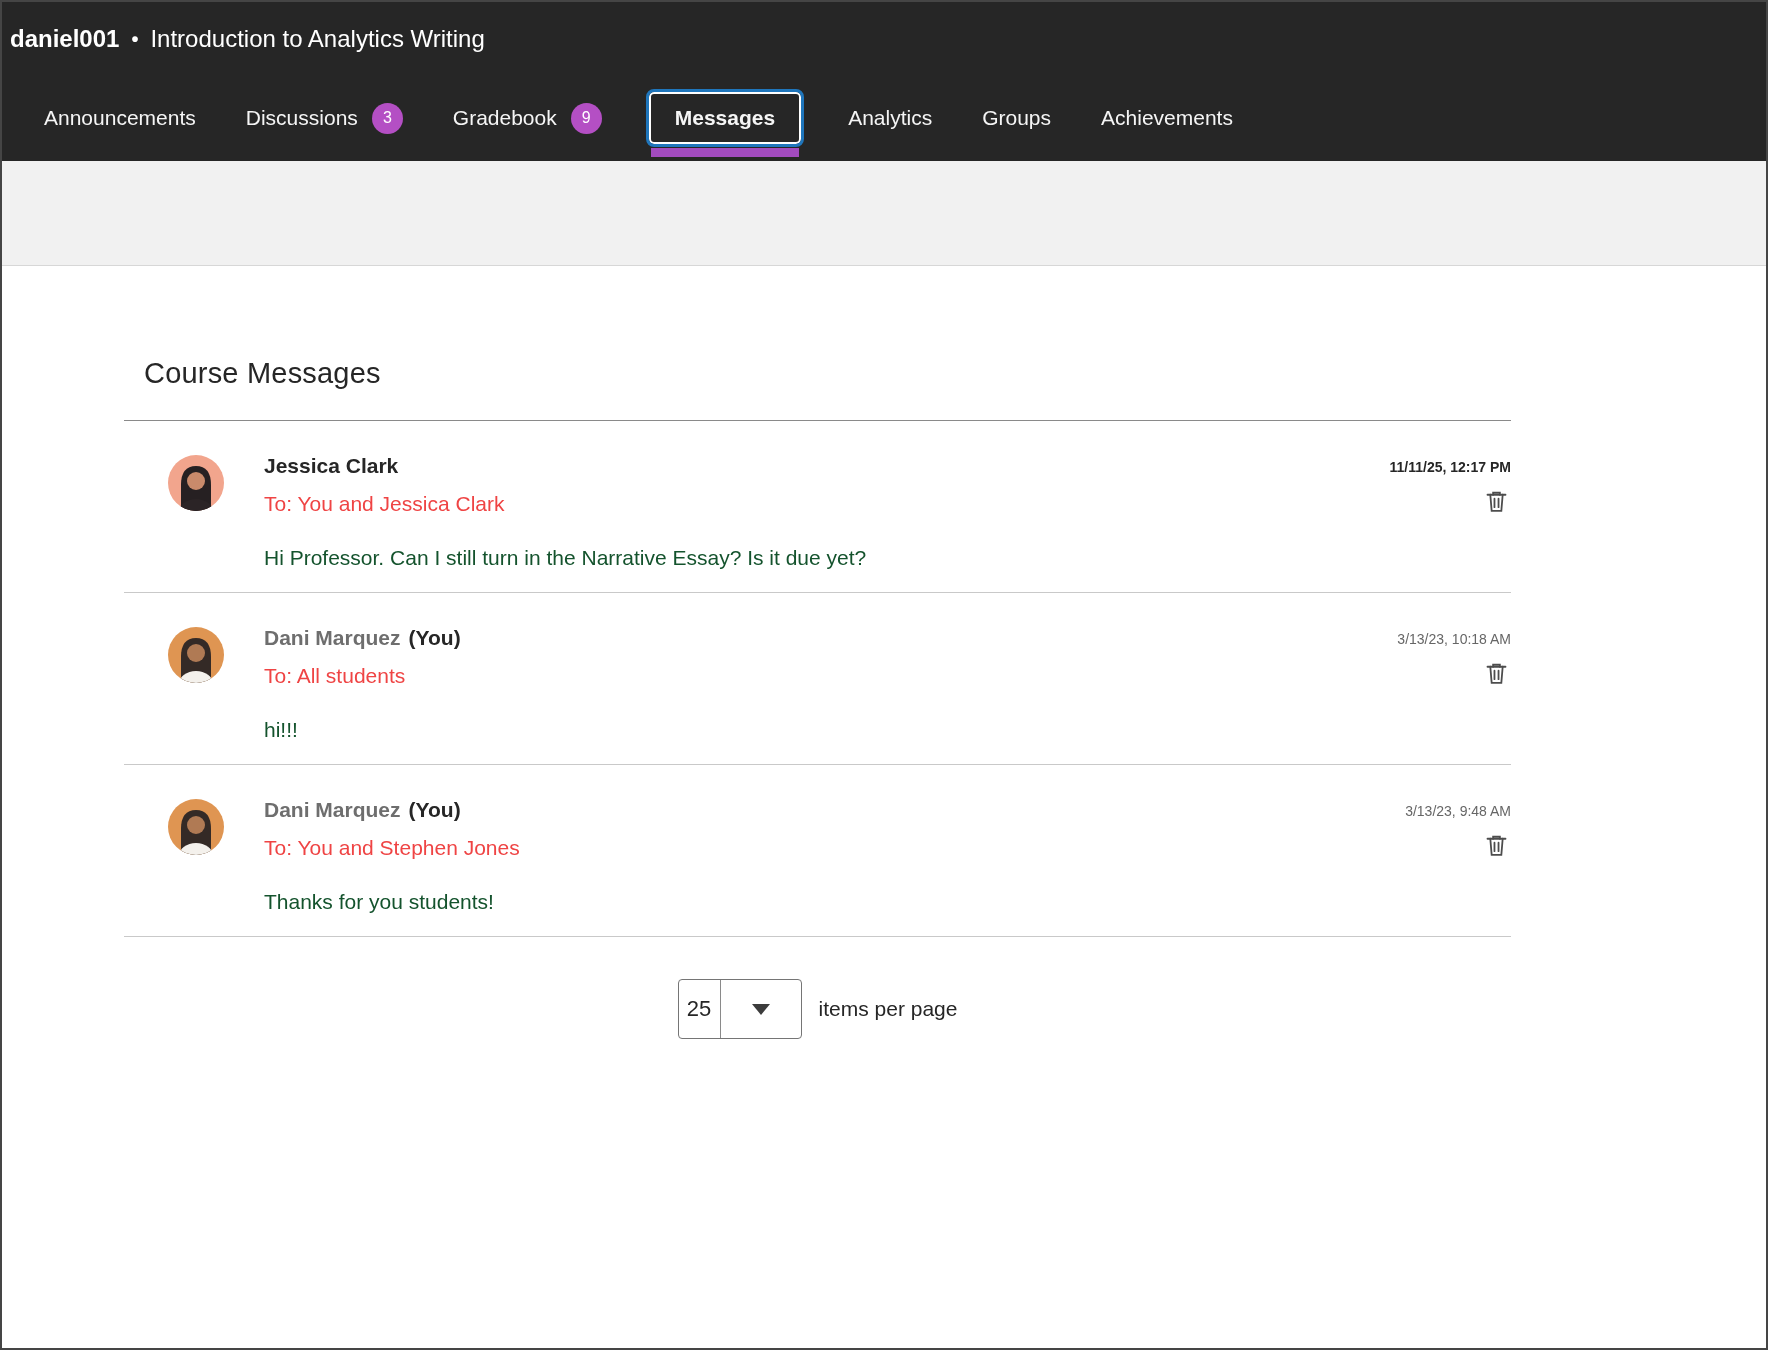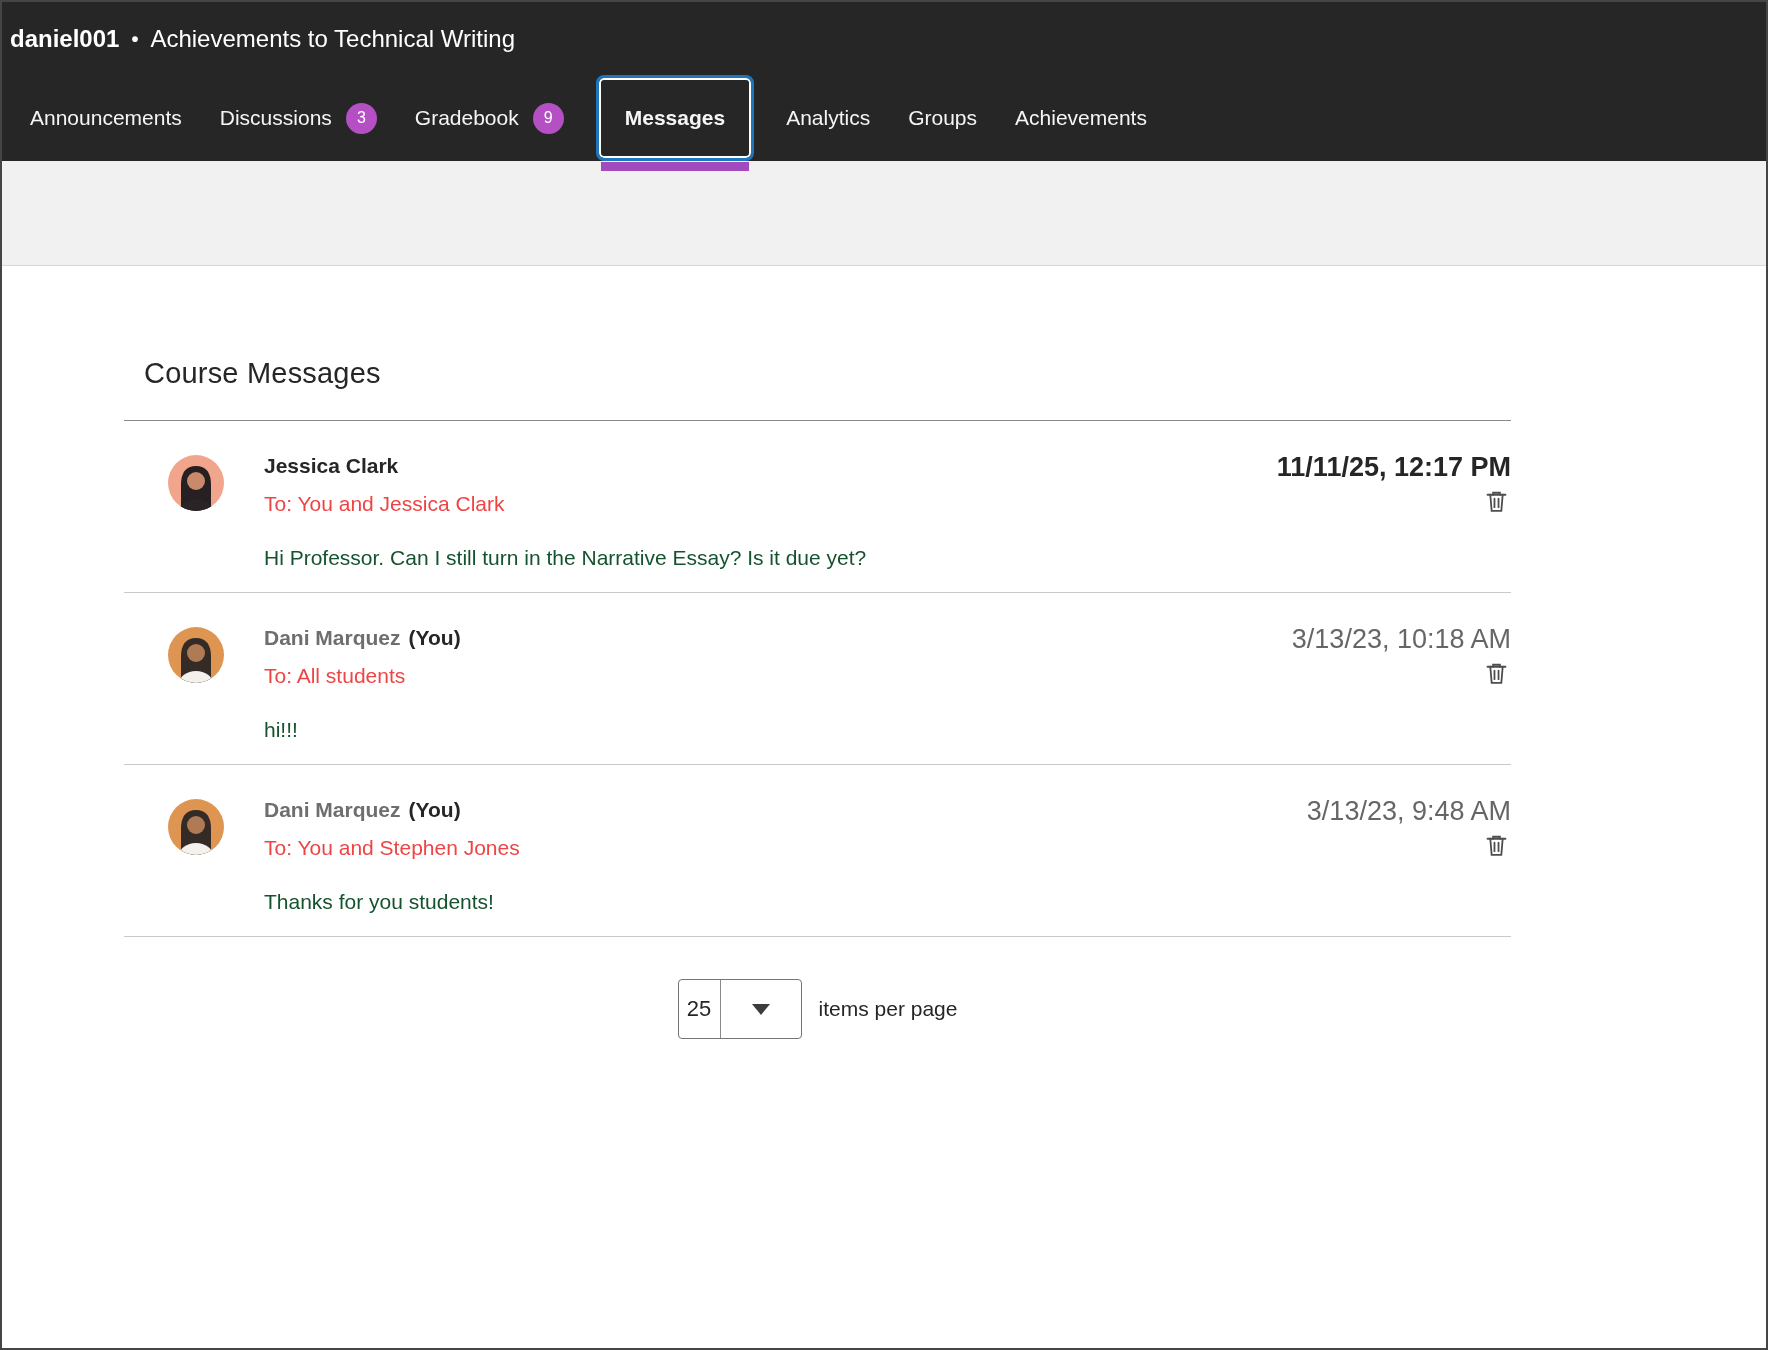--- a/index.html
+++ b/index.html
@@ -25,22 +25,22 @@
     display:flex;align-items:center;
     padding-left:8px;gap:12px;
     font-size:24px;
   }
   .topbar .user{font-weight:700;}
   .topbar .sep{font-weight:700;font-size:20px;position:relative;top:1px;}
   
   .navbar{
     height:86px;flex:0 0 auto;
     background:var(--topbar-bg);
-    display:flex;
-    padding-left:28px;gap:38px;
+    display:flex;align-items:center;
+    padding-left:42px;gap:50px;
     position:relative;
   }
   .nav-item{
     color:#f5f5f5;font-size:21px;text-decoration:none;
     display:flex;align-items:center;gap:14px;
     cursor:pointer;white-space:nowrap;
   }
   .badge{
     width:31px;height:31px;border-radius:50%;
     background:var(--badge);color:#ffffff;
@@ -90,21 +90,21 @@
   .avatar svg{display:block;}
   .sender-line{font-size:21px;line-height:30px;}
   .sender{font-weight:700;color:#6e6e6e;}
   .you-label{font-weight:700;color:#262626;margin-left:8px;}
   .recipients{font-size:21px;color:#ef4444;margin-top:9px;line-height:28px;}
   .preview{font-size:21px;color:#14532d;margin-top:26px;line-height:28px;}
   .msg-right{
     display:flex;flex-direction:column;align-items:flex-end;gap:7px;
     padding-top:2px;
   }
-  .timestamp{font-size:27px;color:#666666;line-height:28px;white-space:nowrap;}
+  .timestamp{font-size:14px;color:#666666;line-height:28px;white-space:nowrap;}
   .message-row.unread .sender{color:#262626;}
   .message-row.unread .timestamp{color:#262626;font-weight:700;}
   .delete-btn{
     background:none;border:none;padding:0;cursor:pointer;
     display:inline-flex;margin-right:1px;
   }
   
   .pagination{
     display:flex;align-items:center;justify-content:center;
     gap:17px;margin-top:42px;
@@ -130,21 +130,21 @@
   .pagination-label{font-size:21px;color:#262626;}
 </style>
 </head>
 <body>
 
 <div class="screen">
 
   <header class="topbar">
     <span class="user">daniel001</span>
     <span class="sep">•</span>
-    <span class="course">Achievements to Technical Writing</span>
+    <span class="course">Introduction to Analytics Writing</span>
   </header>
 
   <nav class="navbar">
     <a class="nav-item">
       <span>Announcements</span>
     </a>
     <a class="nav-item">
       <span>Discussions</span>
       <span class="badge">3</span>
     </a>

